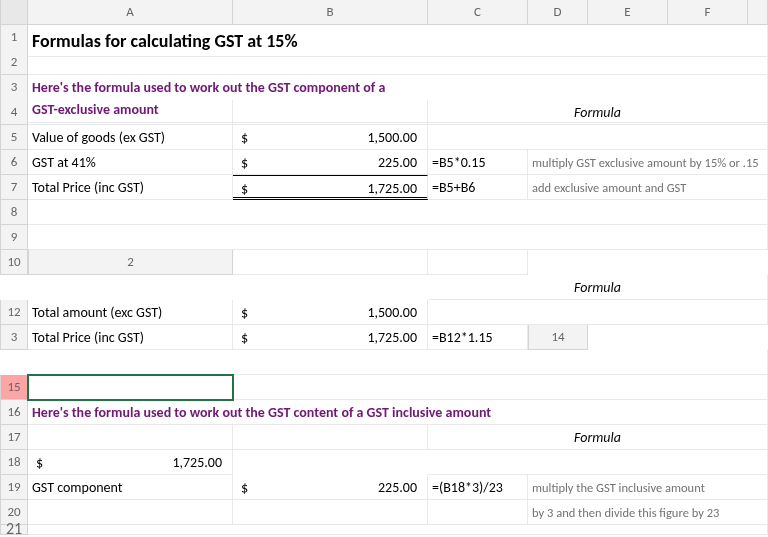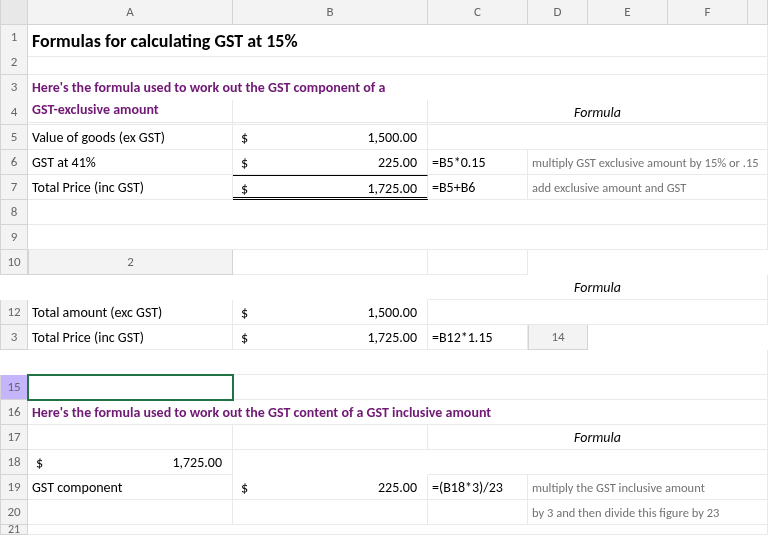--- a/index.html
+++ b/index.html
@@ -31,21 +31,21 @@
   .rnum {
     background: #f3f3f3;
     border: 1px solid #d4d4d4;
     border-top: none;
     border-left: 1px solid #d4d4d4;
     text-align: center;
     color: #666;
     font-size: 13px;
     line-height: 23px;
   }
-  .rnum.sel { background:#c4b5fd; }
+  .rnum.sel { background:#fca5a5; }
   .cell {
     border-right: 1px solid #e9e9e9;
     border-bottom: 1px solid #e9e9e9;
     padding: 2px 4px;
     line-height: 21px;
     white-space: nowrap;
     overflow: visible;
     position: relative;
   }
   .cell.sel { outline: 2px solid #217346; outline-offset:-1px; z-index:2; background:#fff;}
@@ -177,16 +177,16 @@
   </div>
   <div class="cell">=(B18*3)/23</div>
   <div class="cell note" style="grid-column:5/span 4">multiply the GST inclusive amount</div>
 
   <div class="rnum">20</div>
   <div class="cell"></div>
   <div class="cell"></div>
   <div class="cell"></div>
   <div class="cell note" style="grid-column:5/span 4">by 3 and then divide this figure by 23</div>
 
-  <div class="rnum" style="height:10px;line-height:8px;font-size:12px">21</div>
+  <div class="rnum" style="height:10px;line-height:8px;font-size:16px">21</div>
   <div class="cell span7" style="height:10px"></div>
 
 </div>
 
 </body></html>

